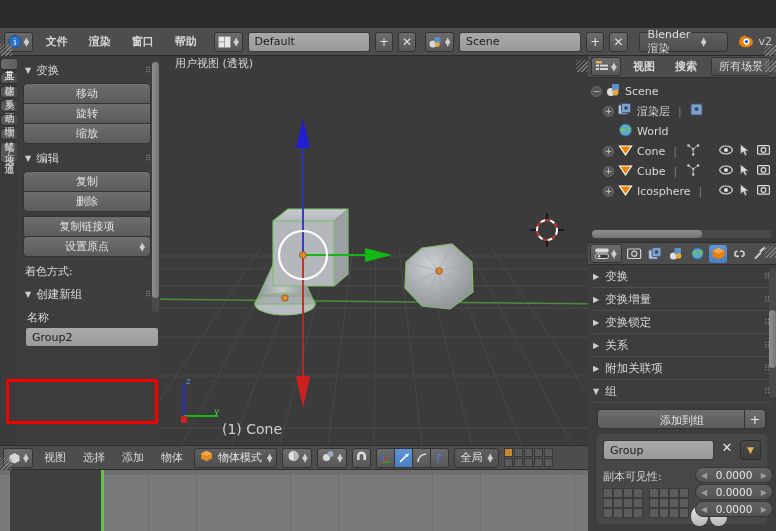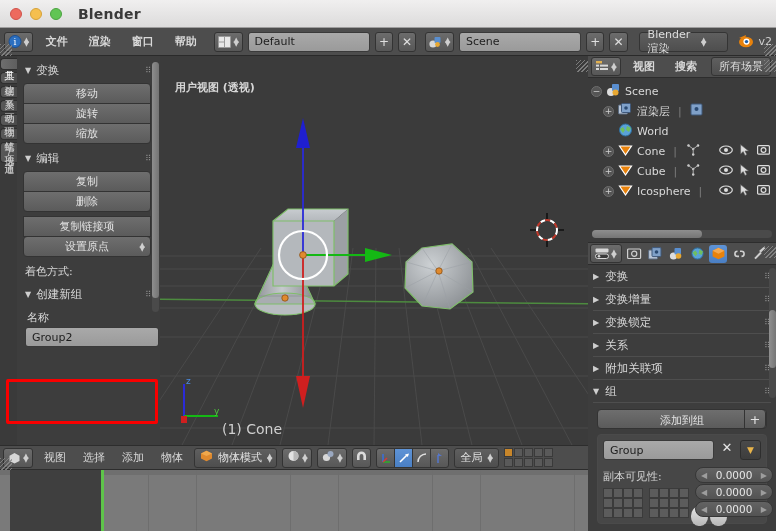--- a/index.html
+++ b/index.html
@@ -129,21 +129,21 @@
     position: absolute; left: 6px; top: 323px; width: 152px; height: 45px;
     border: 3px solid #f90000; border-radius: 2px; z-index: 30;
     pointer-events: none;
   }
 
   
   .viewport {
     position: absolute; left: 160px; top: 56px; width: 428px; height: 389px;
     background: #3b3b3b; overflow: hidden;
   }
-  .vp-label { position: absolute; left: 15px; top: 24px; color: #d6d6d6; font-size: 11px; font-weight: bold; }
+  .vp-label { position: absolute; left: 15px; top: 0; color: #d6d6d6; font-size: 11px; }
   .vp-obj { position: absolute; left: 62px; bottom: 8px; color: #d0d0d0; font-size: 14px; }
 
   
   .vpbar {
     position: absolute; left: 0; top: 445px; width: 588px; height: 25px;
     background: #4d4d4d; border-top: 1px solid #2d2d2d; border-bottom: 1px solid #2d2d2d;
     display: flex; align-items: center; padding: 0 3px; gap: 5px;
   }
   .vp-menu { color: #d8d8d8; font-size: 11px; padding: 2px 6px; }
   .mode-btn {
@@ -267,28 +267,20 @@
     background: repeating-linear-gradient(135deg,#8d8d8d 0 1px,transparent 1px 3px);
     opacity: .8;
   }
   .v2txt { color: #cfcfcf; font-size: 11px; }
 </style>
 </head>
 <body>
 
 <div id="app">
 
-  <div class="titlebar">
-    <div class="traffic">
-      <span class="tl red"></span>
-      <span class="tl yellow"></span>
-      <span class="tl green"></span>
-    </div>
-    <div class="apptitle">Blender</div>
-  </div>
 
   <div class="topbar">
     <div class="btn icobtn">
       <span class="editor-icon">
         <svg width="14" height="13" viewBox="0 0 14 13">
             <circle cx="7" cy="6.5" r="6" fill="#2b6fc0" stroke="#1d5092"></circle>
             <text x="7" y="10" font-size="9" fill="#fff" text-anchor="middle" font-family="DejaVu Serif, serif">i</text>
           </svg>
       </span>
       <span class="spin">

